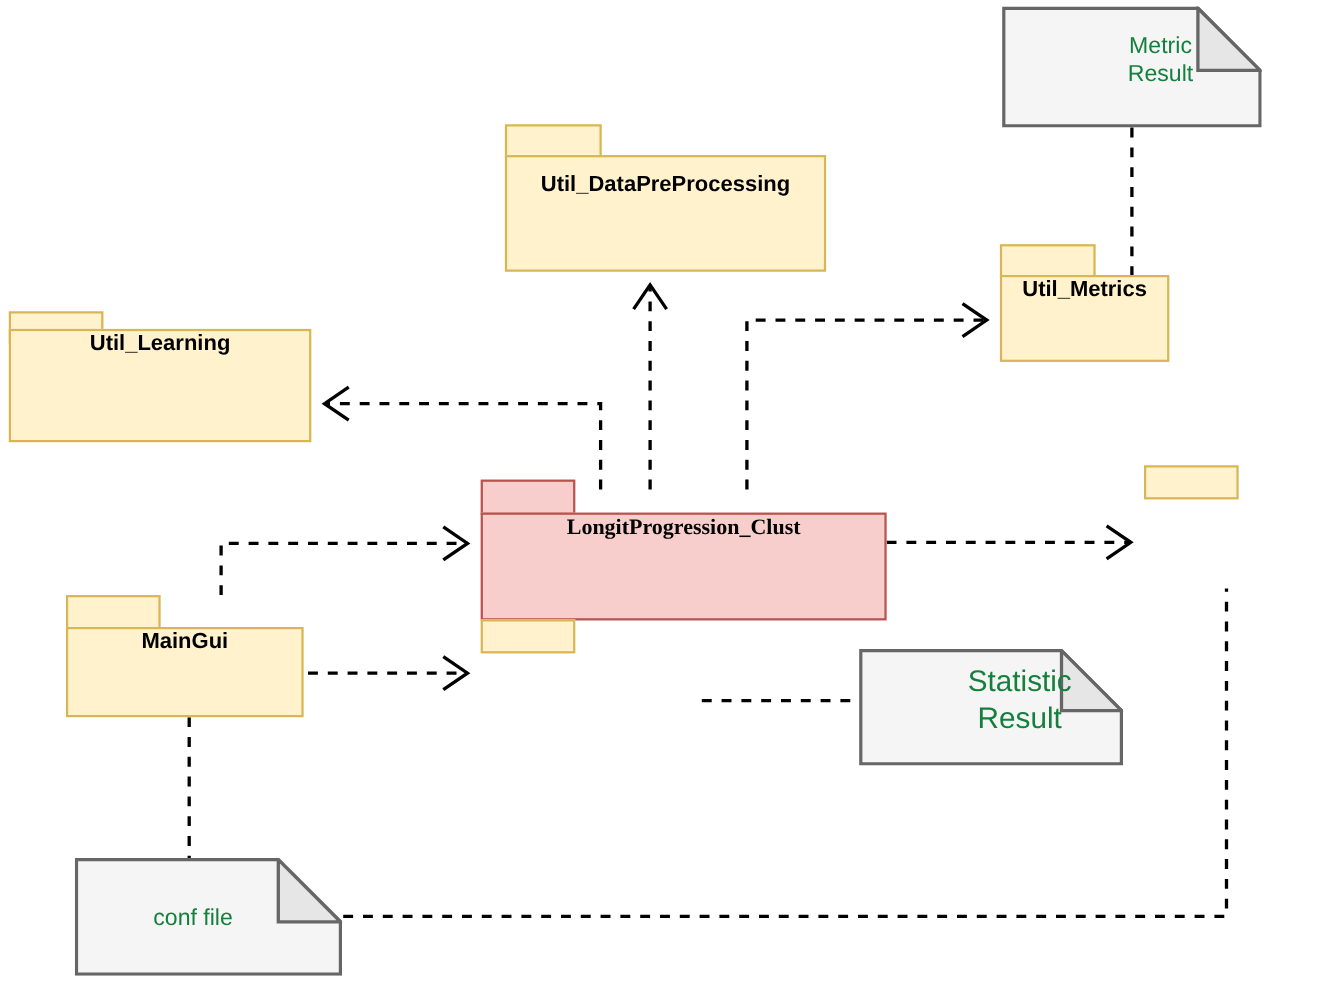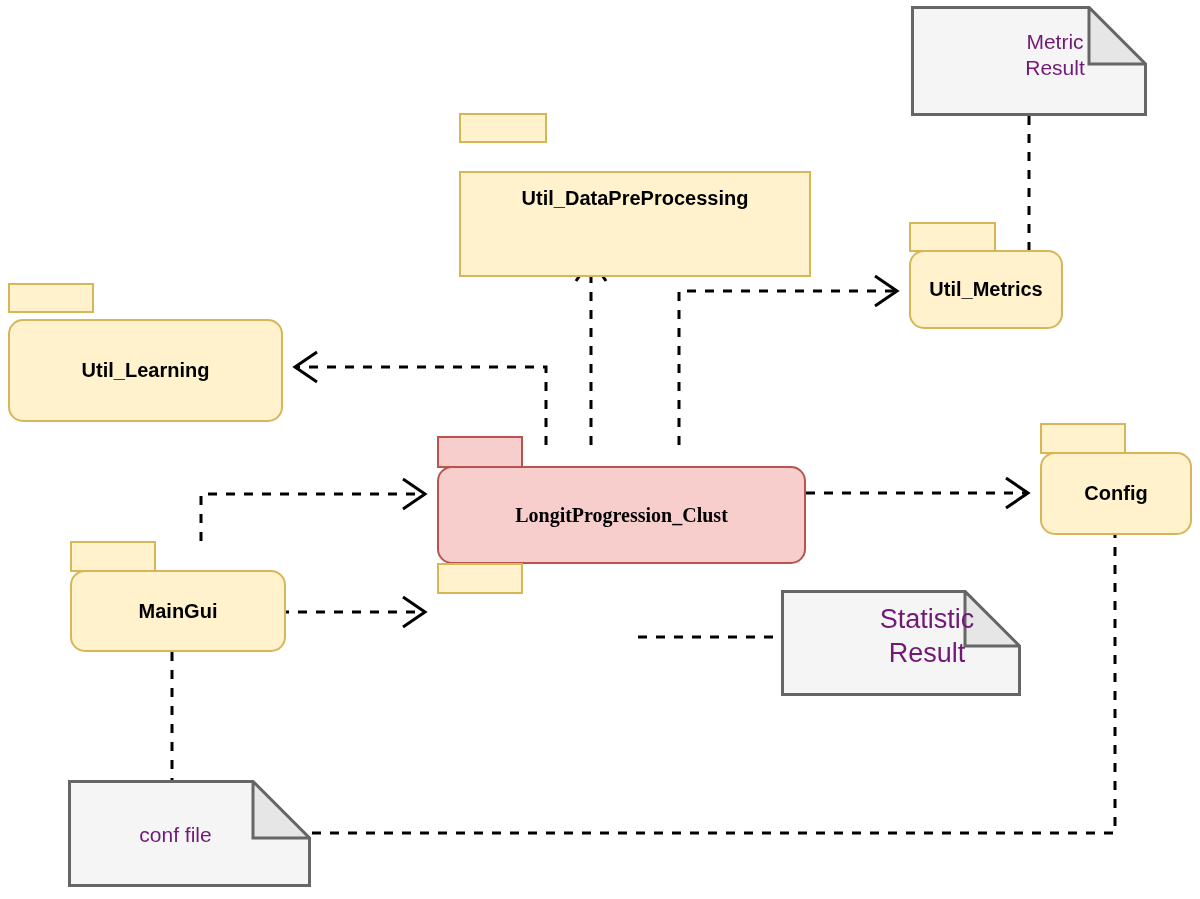--- a/index.html
+++ b/index.html
@@ -55,40 +55,40 @@
     letter-spacing: 0px;
     white-space: nowrap;
   }
   .pkg.accent .tab,
   .pkg.accent .body {
     border-color: #b85450;
     background: #f8cecc;
   }
 
   
-  .body.valign-center { align-items: center; border-radius: 15px; }
+  .body.valign-center { align-items: flex-start; }
   .body.valign-top    { align-items: flex-start; }
 
   
   .note {
     position: absolute;
     box-sizing: border-box;
   }
   .note svg { display: block; }
   .note .note-text {
     position: absolute;
     left: 0;
     top: 0;
     width: 100%;
     height: 100%;
     display: flex;
     flex-direction: column;
     align-items: center;
     justify-content: center;
-    color: #701a75;
+    color: #15803d;
     text-align: center;
     line-height: 1.25;
     white-space: pre-line;
   }
 </style>
 </head>
 <body>
 
 <div id="canvas">
   <svg id="edges" viewBox="0 0 1200 899" width="1200" height="899" xmlns="http://www.w3.org/2000/svg">
@@ -124,49 +124,46 @@
       </g>
       <g>
         <polyline points="172,652 172,780" fill="none" stroke="#000000" stroke-width="3" stroke-dasharray="9 9" stroke-linecap="butt"></polyline>
       </g>
       <g>
         <polyline points="294,833 1115,833 1115,535" fill="none" stroke="#000000" stroke-width="3" stroke-dasharray="9 9" stroke-linecap="butt"></polyline>
       </g>
     </svg>
 <div class="pkg" style="left: 459px; top: 113px; width: 312px; height: 134px;">
       <div class="tab" style="width: 88px; height: 30px;"></div>
-      <div class="body valign-top" style="top: 28px; width: 352px; height: 106px; padding-top: 14px; margin-top: 30px;">
+      <div class="body valign-top" style="top: 28px; width: 292px; height: 106px; padding-top: 14px;">
         <div class="label" style="font-size: 20px;">Util_DataPreProcessing</div>
       </div>
     </div>
     <div class="pkg" style="left: 8px; top: 283px; width: 275px; height: 131px;">
       <div class="tab" style="width: 86px; height: 30px;"></div>
-      <div class="body valign-center" style="top: 36px; width: 275px; height: 103px;">
+      <div class="body valign-center" style="top: 16px; width: 275px; height: 103px;">
         <div class="label" style="font-size: 20px;">Util_Learning</div>
       </div>
     </div>
     <div class="pkg" style="left: 909px; top: 222px; width: 154px; height: 107px;">
       <div class="tab" style="width: 87px; height: 30px;"></div>
       <div class="body valign-center" style="top: 28px; width: 154px; height: 79px;">
         <div class="label" style="font-size: 20px;">Util_Metrics</div>
       </div>
     </div>
     <div class="pkg accent" style="left: 437px; top: 436px; width: 362px; height: 128px; font-family: Liberation Serif, serif;">
       <div class="tab" style="width: 86px; height: 32px;"></div>
       <div class="body valign-center" style="top: 30px; width: 369px; height: 98px;">
         <div class="label" style="font-size: 20px;">LongitProgression_Clust</div>
       </div>
     </div>
     <div class="pkg" style="left: 1040px; top: 423px; width: 152px; height: 112px;">
       <div class="tab" style="width: 86px; height: 31px;"></div>
-      <div class="body valign-center" style="top: 29px; width: 152px; height: 83px;">
-        <div class="label" style="font-size: 20px;">Config</div>
-      </div>
     </div>
-    <div class="pkg" style="left: 70px; top: 541px; width: 216px; height: 111px;">
+    <div class="pkg" style="left: 60px; top: 541px; width: 216px; height: 111px;">
       <div class="tab" style="width: 86px; height: 31px;"></div>
       <div class="body valign-center" style="top: 29px; width: 216px; height: 82px;">
         <div class="label" style="font-size: 20px;">MainGui</div>
       </div>
     </div>
     <div class="pkg" style="left: 437px; top: 563px; width: 201px; height: 113px;">
       <div class="tab" style="width: 86px; height: 31px;"></div>
     </div>
     <div class="note" style="left: 911px; top: 6px; width: 236px; height: 110px;">
       <svg width="236" height="110" viewBox="0 0 236 110">

